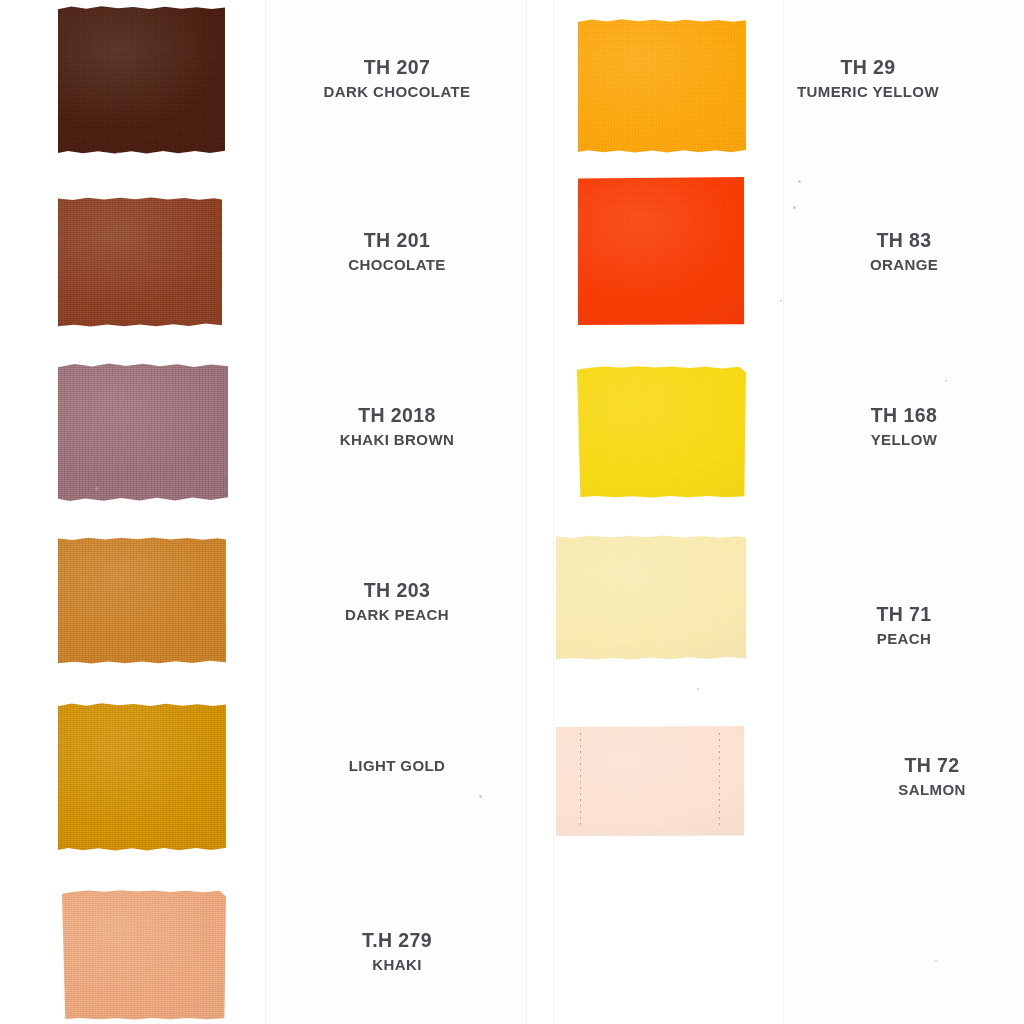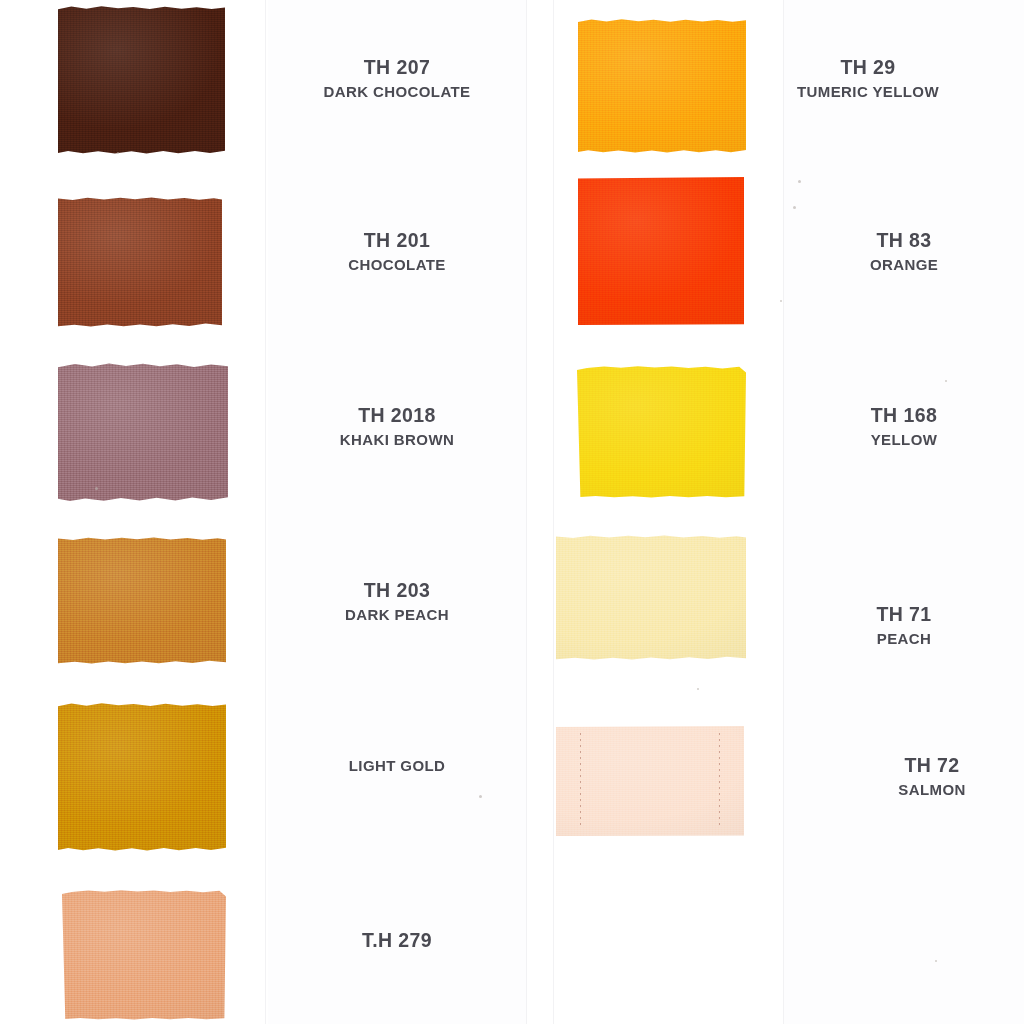--- a/index.html
+++ b/index.html
@@ -184,20 +184,21 @@
       </div>
       <div class="label" style="left: 268px; width: 258px; right: auto; top: 579px;">
         <span class="code">TH 203</span>
         <span class="name">DARK PEACH</span>
       </div>
       <div class="label" style="left: 268px; width: 258px; right: auto; top: 754px;">
         <span class="name">LIGHT GOLD</span>
       </div>
       <div class="label" style="left: 268px; width: 258px; right: auto; top: 929px;">
         <span class="code">T.H 279</span>
+        <span class="name">KHAKI</span>
       </div>
       <div class="label" style="left: 748px; width: 240px; right: auto; top: 56px;">
         <span class="code">TH 29</span>
         <span class="name">TUMERIC YELLOW</span>
       </div>
       <div class="label" style="left: 784px; width: 240px; right: auto; top: 229px;">
         <span class="code">TH 83</span>
         <span class="name">ORANGE</span>
       </div>
       <div class="label" style="left: 784px; width: 240px; right: auto; top: 404px;">

